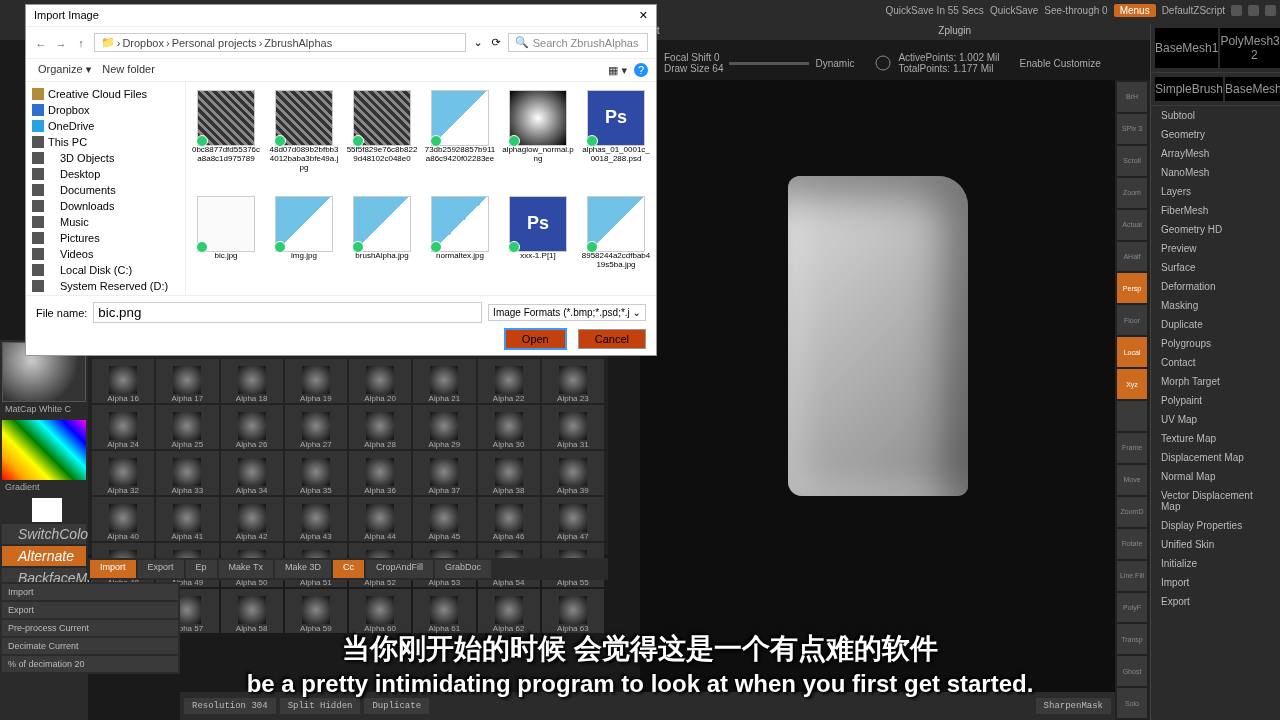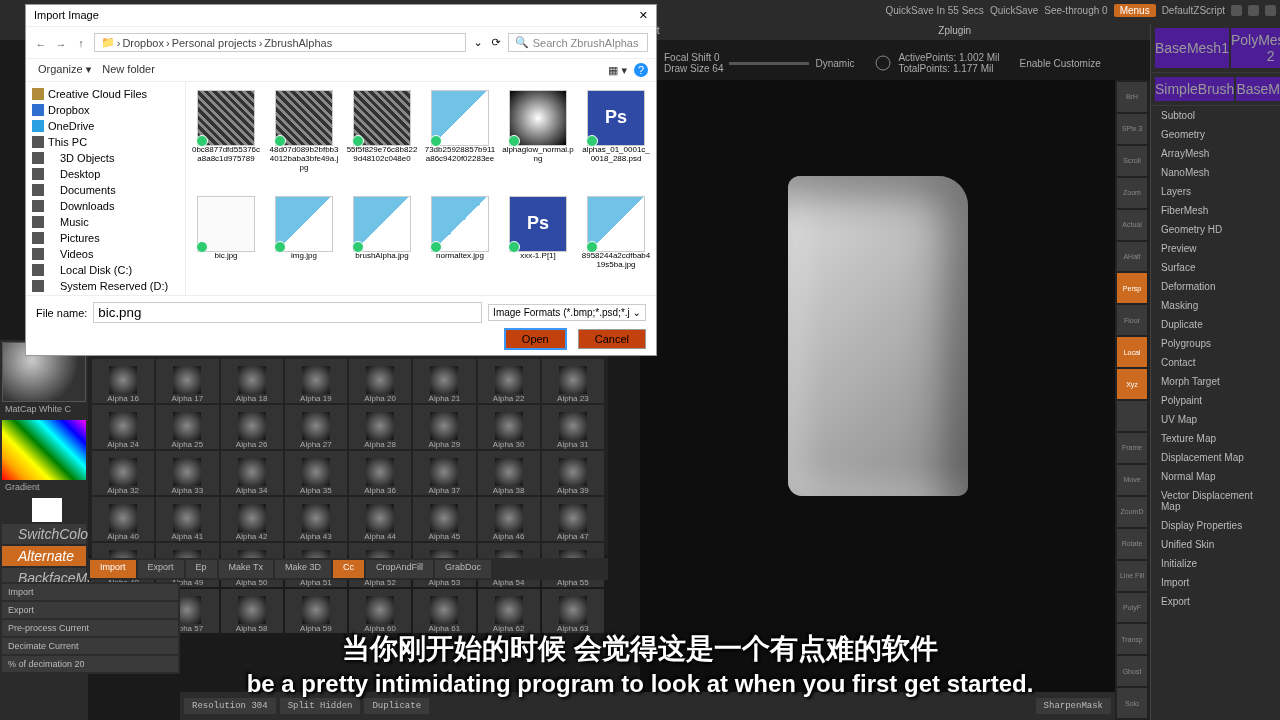--- a/index.html
+++ b/index.html
@@ -18,21 +18,21 @@
   .ztop .close { width:11px; height:11px; background:#555; border-radius:2px;}
   .zmenubar { position:absolute; top:20px; left:0; right:0; height:20px; background:#2b2b2b; display:flex; padding-left:640px; gap:6px; font-size:10px; align-items:center;justify-content:space-between;}
   .zmenubar span { color:#bbb;}
   .z-sliders { position:absolute; top:48px; left:640px; right:130px; height:30px; display:flex; gap:20px; align-items:center; font-size:10px; color:#aaa;}
   .z-sliders .group { display:flex; gap:6px; align-items:center;}
   .z-sliders .bar { width:80px; height:3px; background:#555;}
 
   
   .rightpanel { position:absolute; right:0; top:24px; width:130px; bottom:0; background:#2b2b2b; display:flex; flex-direction:column; border-left:1px solid #444;}
   .rightpanel .row { display:flex; gap:2px; padding:4px; border-bottom:1px solid #3a3a3a;}
-  .rightpanel .swatch { flex:1; height:40px; background:#4c1d95; display:flex; flex-direction:column; align-items:center; justify-content:center; font-size:14px; color:#999;}
+  .rightpanel .swatch { flex:1; height:40px; background:#000000; display:flex; flex-direction:column; align-items:center; justify-content:center; font-size:12px; color:#999;}
   .rightpanel .tools { flex:1; overflow:hidden;}
   .rightpanel .tool-item { padding:4px 10px; font-size:10px; color:#bbb; cursor:pointer;}
 
   
   .vstrip { position:absolute; right:130px; top:80px; width:35px; bottom:0; display:flex; flex-direction:column; gap:2px; padding:2px; background:#222;}
   .vstrip .vicon { width:30px; height:30px; background:#3a3a3a; font-size:7px; color:#888; display:flex; align-items:center; justify-content:center;}
   .vstrip .vicon.on { background:#cc6a1f; color:#fff;}
 
   
   .viewport { position:absolute; left:640px; right:165px; top:80px; bottom:0; background:#0e0e0e;}

